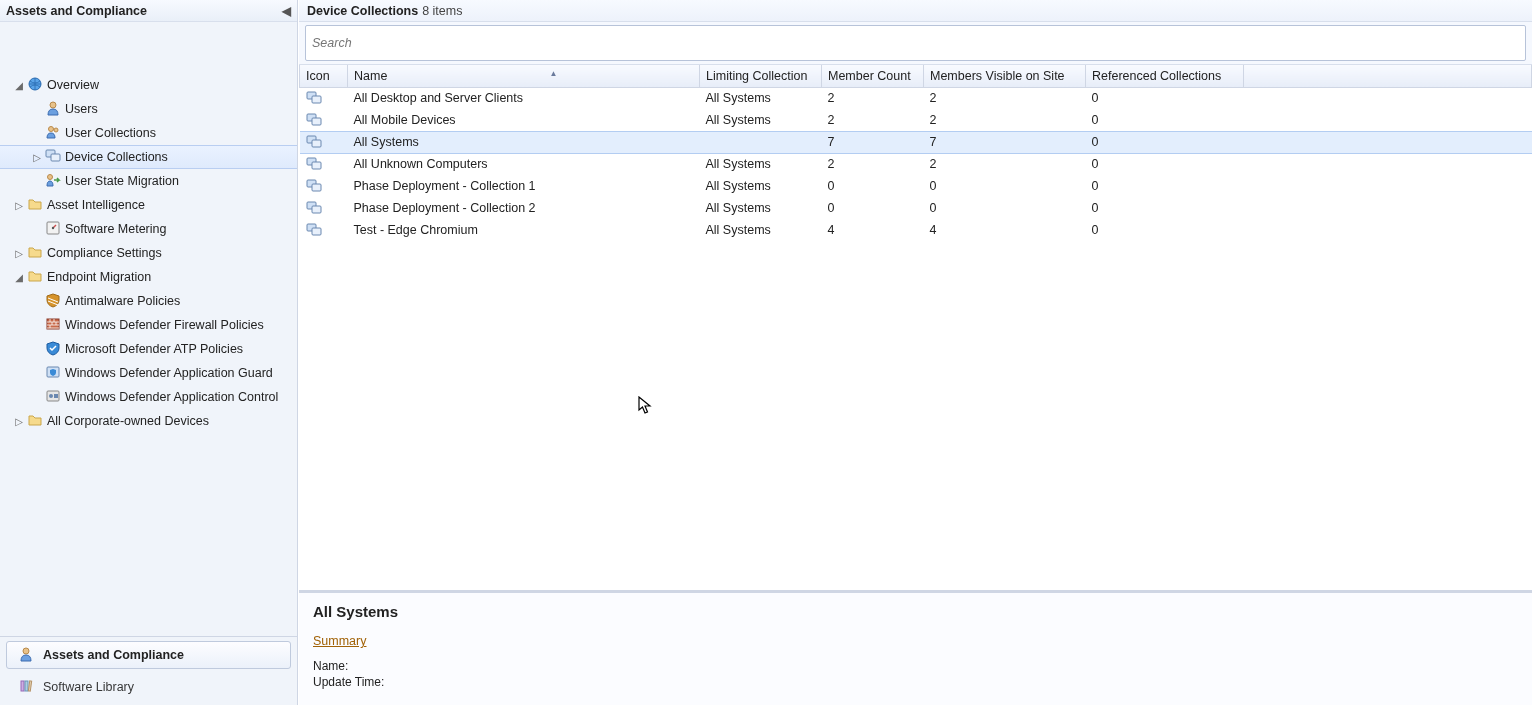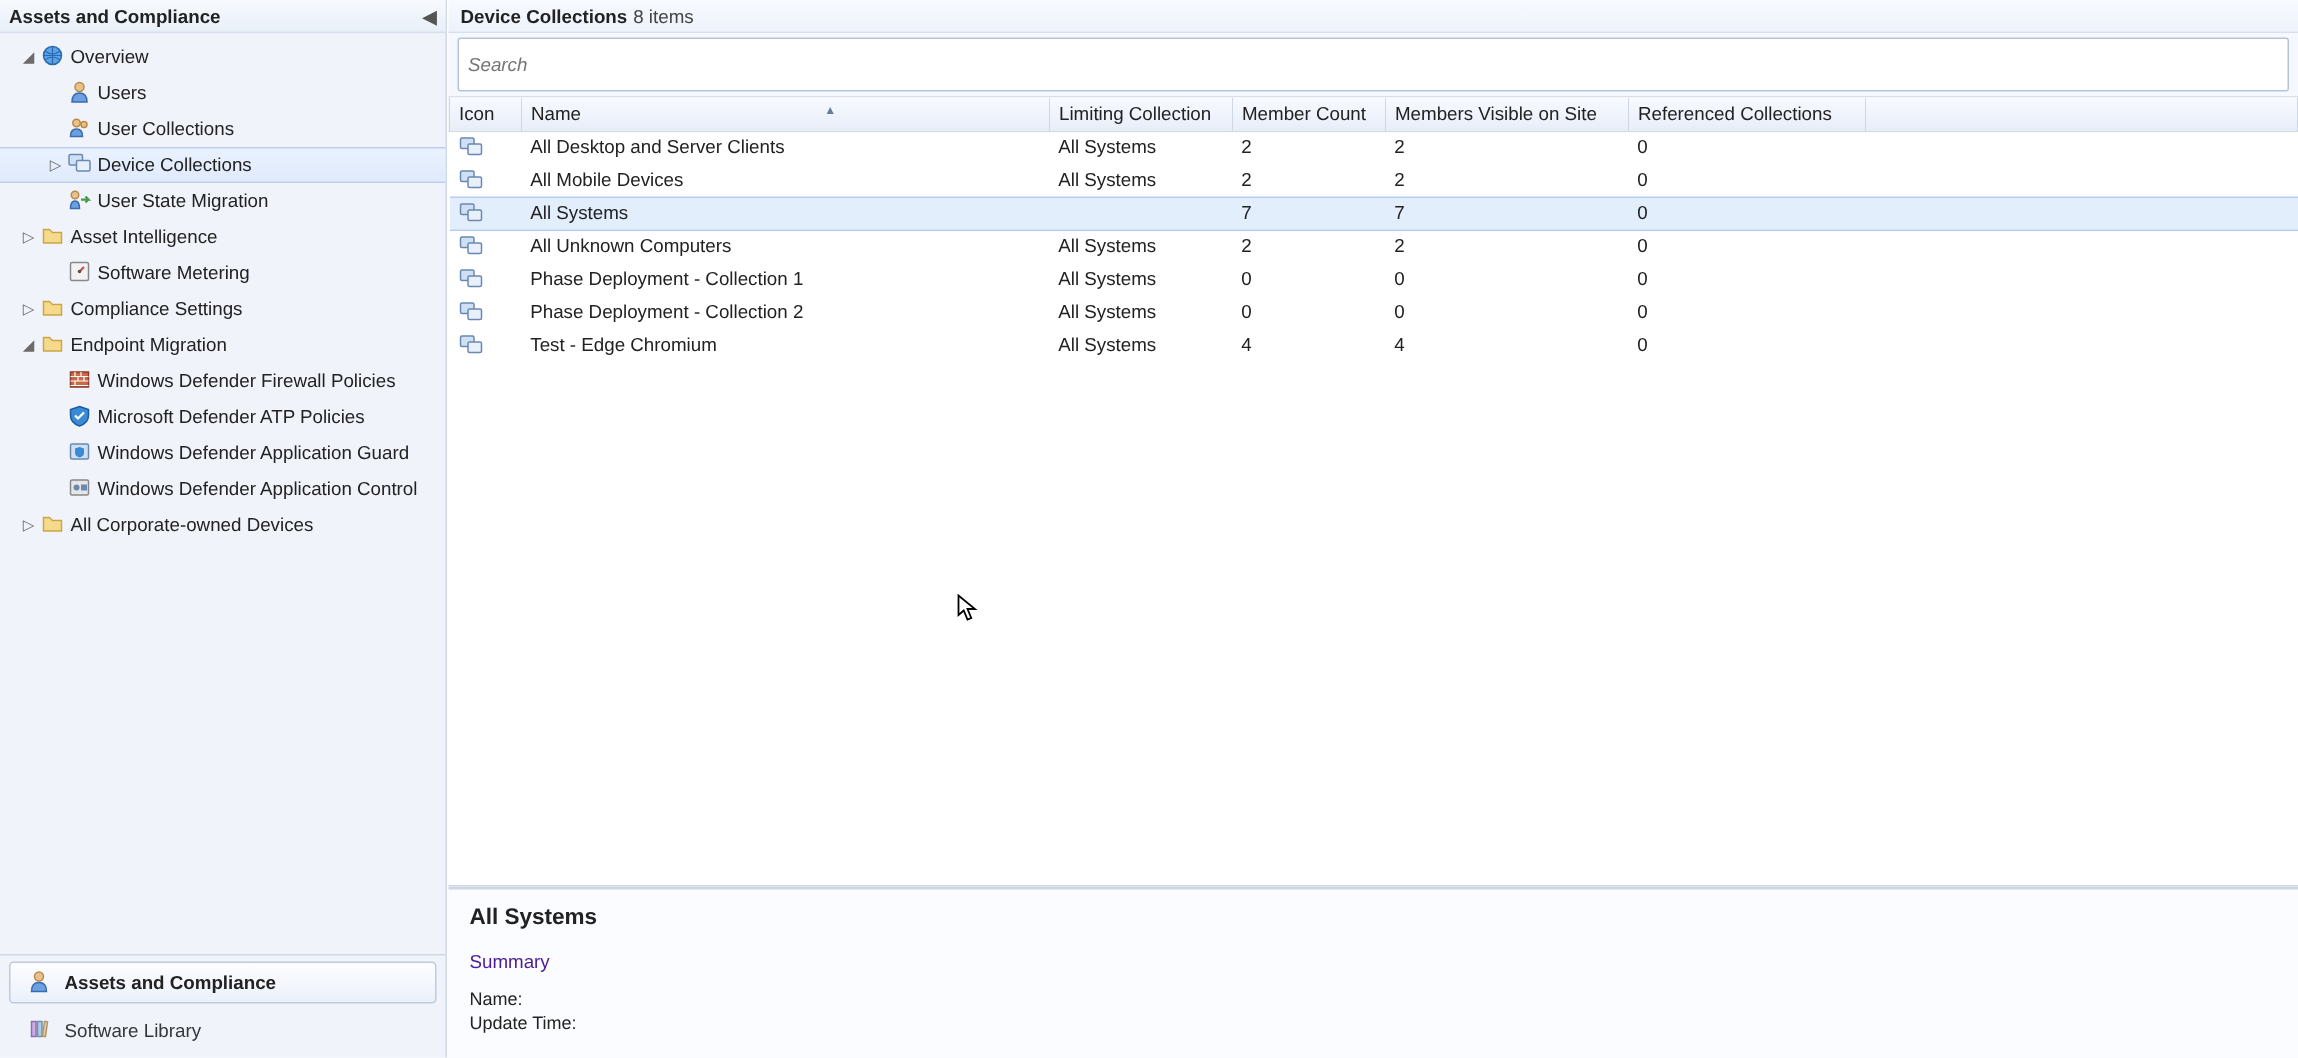--- a/index.html
+++ b/index.html
@@ -15,21 +15,21 @@
   .app {
     display: flex;
     width: 100%; height: 100%;
   }
   
   .nav {
     width: 298px;
     flex: 0 0 298px;
     background: #f0f4fa;
     border-right: 1px solid #cfd6e4;
-    display: flex; flex-direction: column;
+    display: flex; flex-direction: column; gap: 47px;
   }
   .nav-header {
     height: 22px;
     padding: 3px 6px;
     font-weight: 700;
     background: linear-gradient(#f7faff,#e9eff8);
     border-bottom: 1px solid #d8dfec;
     display: flex; align-items: center; justify-content: space-between;
   }
   .nav-header .collapse {
@@ -144,21 +144,21 @@
     height: 114px;
     flex: 0 0 114px;
     border-top: 2px solid #cfd6e4;
     background: #fbfcff;
     padding: 10px 14px 4px 14px;
   }
   .details h2 {
     margin: 0 0 14px 0;
     font-size: 15px; font-weight: 700;
   }
-  .details .section-title { font-weight: 400; color:#4c1d95; margin-bottom: 10px;}
+  .details .section-title { font-weight: 400; color:#a16207; margin-bottom: 10px; text-decoration: underline;}
   .details .kv { line-height: 16px; font-size:12px;}
   
   .cursor {
     position: absolute;
     left: 638px; top: 396px;
     pointer-events: none;
   }
 </style>
 </head>
 <body>
@@ -244,20 +244,29 @@
             </svg></span>
           <span>Compliance Settings</span>
         </div>
         <div class="tree-item">
           <span class="spacer" style="width:12px"></span>
           <span class="caret">◢</span>
           <span class="ico"><svg width="16" height="16">
               <path d="M2 4 H6 L8 6 H14 V13 H2 Z" fill="#f6da8c" stroke="#caa64a"></path>
             </svg></span>
           <span>Endpoint Migration</span>
+        </div>
+        <div class="tree-item">
+          <span class="spacer" style="width:30px"></span>
+          <span class="caret"></span>
+          <span class="ico"><svg width="16" height="16">
+              <path d="M8 2 L14 4 V8 Q14 13 8 15 Q2 13 2 8 V4 Z" fill="#d6932a" stroke="#a06a18"></path>
+              <path d="M3 6 L13 10 M3 9 L13 13" stroke="#fff" stroke-width="1"></path>
+            </svg></span>
+          <span>Antimalware Policies</span>
         </div>
         <div class="tree-item">
           <span class="spacer" style="width:30px"></span>
           <span class="caret"></span>
           <span class="ico"><svg width="16" height="16">
               <rect x="2" y="3" width="12" height="10" fill="#c86a4a" stroke="#8a3a2a"></rect>
               <path d="M2 6 H14 M2 9 H14 M2 12 H14 M5 3 V6 M9 3 V6 M7 6 V9 M11 6 V9 M5 9 V12" stroke="#fff" stroke-width="0.8"></path>
             </svg></span>
           <span>Windows Defender Firewall Policies</span>
         </div>

